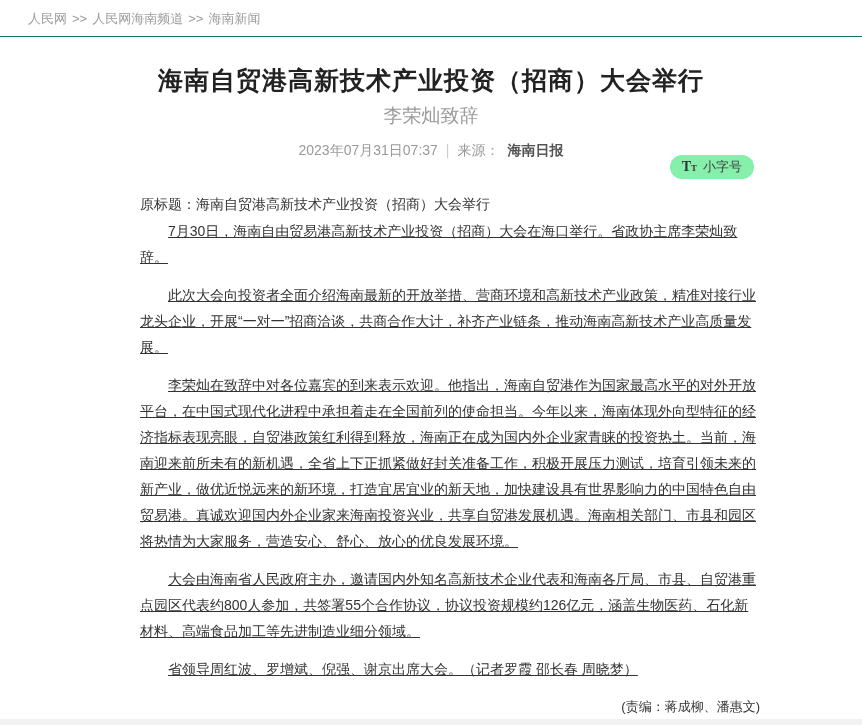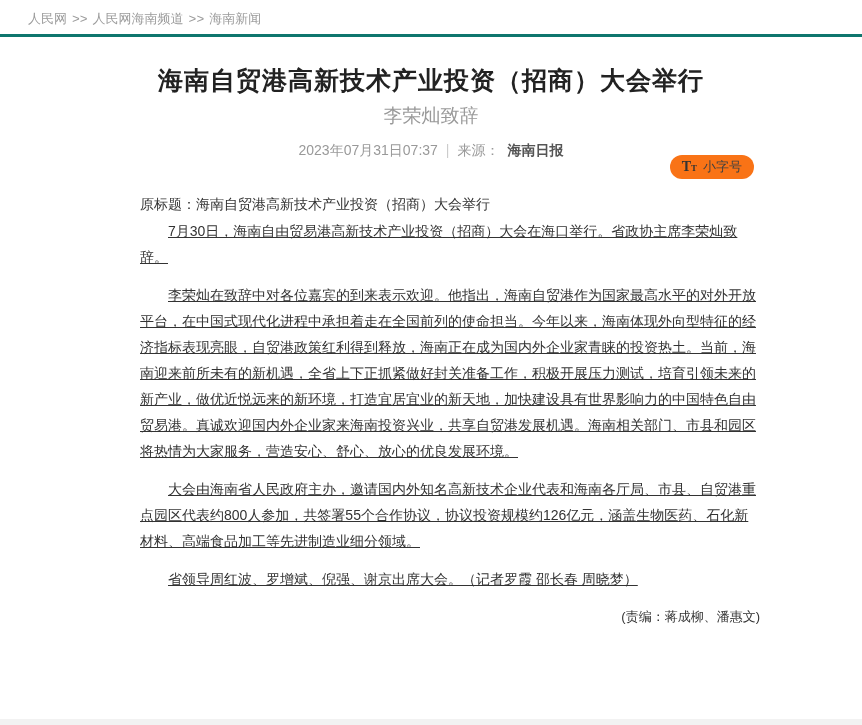--- a/index.html
+++ b/index.html
@@ -12,22 +12,21 @@
     color: #333;
   }
   .page { width: 862px; height: 725px; position: relative; background: #fff; }
 
   
   .breadcrumb {
     padding: 10px 0 0 28px;
     height: 37px;
     font-size: 13px;
     color: #9b9b9b;
-    border-bottom: 3px solid #0f766e;
-    font-family: Liberation Mono, monospace;
+    border-bottom: 1px solid #0f766e;
   }
   .breadcrumb a {
     color: #9b9b9b;
     text-decoration: none;
     cursor: pointer;
   }
   .breadcrumb .sep { margin: 0 5px; color: #9b9b9b; }
 
   
   .article-head { position: relative; text-align: center; }
@@ -54,21 +53,21 @@
   .article-meta .meta-sep { margin: 0 8px; color: #ccc; }
   .article-meta .source-name { color: #555; font-weight: bold; margin-left: 8px; }
 
   
   .font-size-btn {
     position: absolute;
     top: 155px;
     right: 108px;
     height: 24px;
     padding: 0 12px;
-    background: #f97316;
+    background: #86efac;
     border: none;
     border-radius: 12px;
     font-size: 13px;
     color: #404040;
     display: flex;
     align-items: center;
     gap: 6px;
     cursor: pointer;
     font-family: "Liberation Sans", "DejaVu Sans", sans-serif;
   }
@@ -121,20 +120,21 @@
   </div>
 
   <button class="font-size-btn">
     <span class="tt-icon"><span class="tt-big">T</span><span class="tt-small">T</span></span>
     <span>小字号</span>
   </button>
 
   <div class="article-body">
     <p class="original-title"><span>原标题：</span><span>海南自贸港高新技术产业投资（招商）大会举行</span></p>
     <p class="para">7月30日，海南自由贸易港高新技术产业投资（招商）大会在海口举行。省政协主席李荣灿致辞。</p>
+    <p class="para">此次大会向投资者全面介绍海南最新的开放举措、营商环境和高新技术产业政策，精准对接行业龙头企业，开展“一对一”招商洽谈，共商合作大计，补齐产业链条，推动海南高新技术产业高质量发展。</p>
     <p class="para">李荣灿在致辞中对各位嘉宾的到来表示欢迎。他指出，海南自贸港作为国家最高水平的对外开放平台，在中国式现代化进程中承担着走在全国前列的使命担当。今年以来，海南体现外向型特征的经济指标表现亮眼，自贸港政策红利得到释放，海南正在成为国内外企业家青睐的投资热土。当前，海南迎来前所未有的新机遇，全省上下正抓紧做好封关准备工作，积极开展压力测试，培育引领未来的新产业，做优近悦远来的新环境，打造宜居宜业的新天地，加快建设具有世界影响力的中国特色自由贸易港。真诚欢迎国内外企业家来海南投资兴业，共享自贸港发展机遇。海南相关部门、市县和园区将热情为大家服务，营造安心、舒心、放心的优良发展环境。</p>
     <p class="para">大会由海南省人民政府主办，邀请国内外知名高新技术企业代表和海南各厅局、市县、自贸港重点园区代表约800人参加，共签署55个合作协议，协议投资规模约126亿元，涵盖生物医药、石化新材料、高端食品加工等先进制造业细分领域。</p>
     <p class="para">省领导周红波、罗增斌、倪强、谢京出席大会。（记者罗霞 邵长春 周晓梦）</p>
     <div class="editors-line">(责编：蒋成柳、潘惠文)</div>
   </div>
 
   <div class="bottom-strip"></div>
 
 </div>
 

